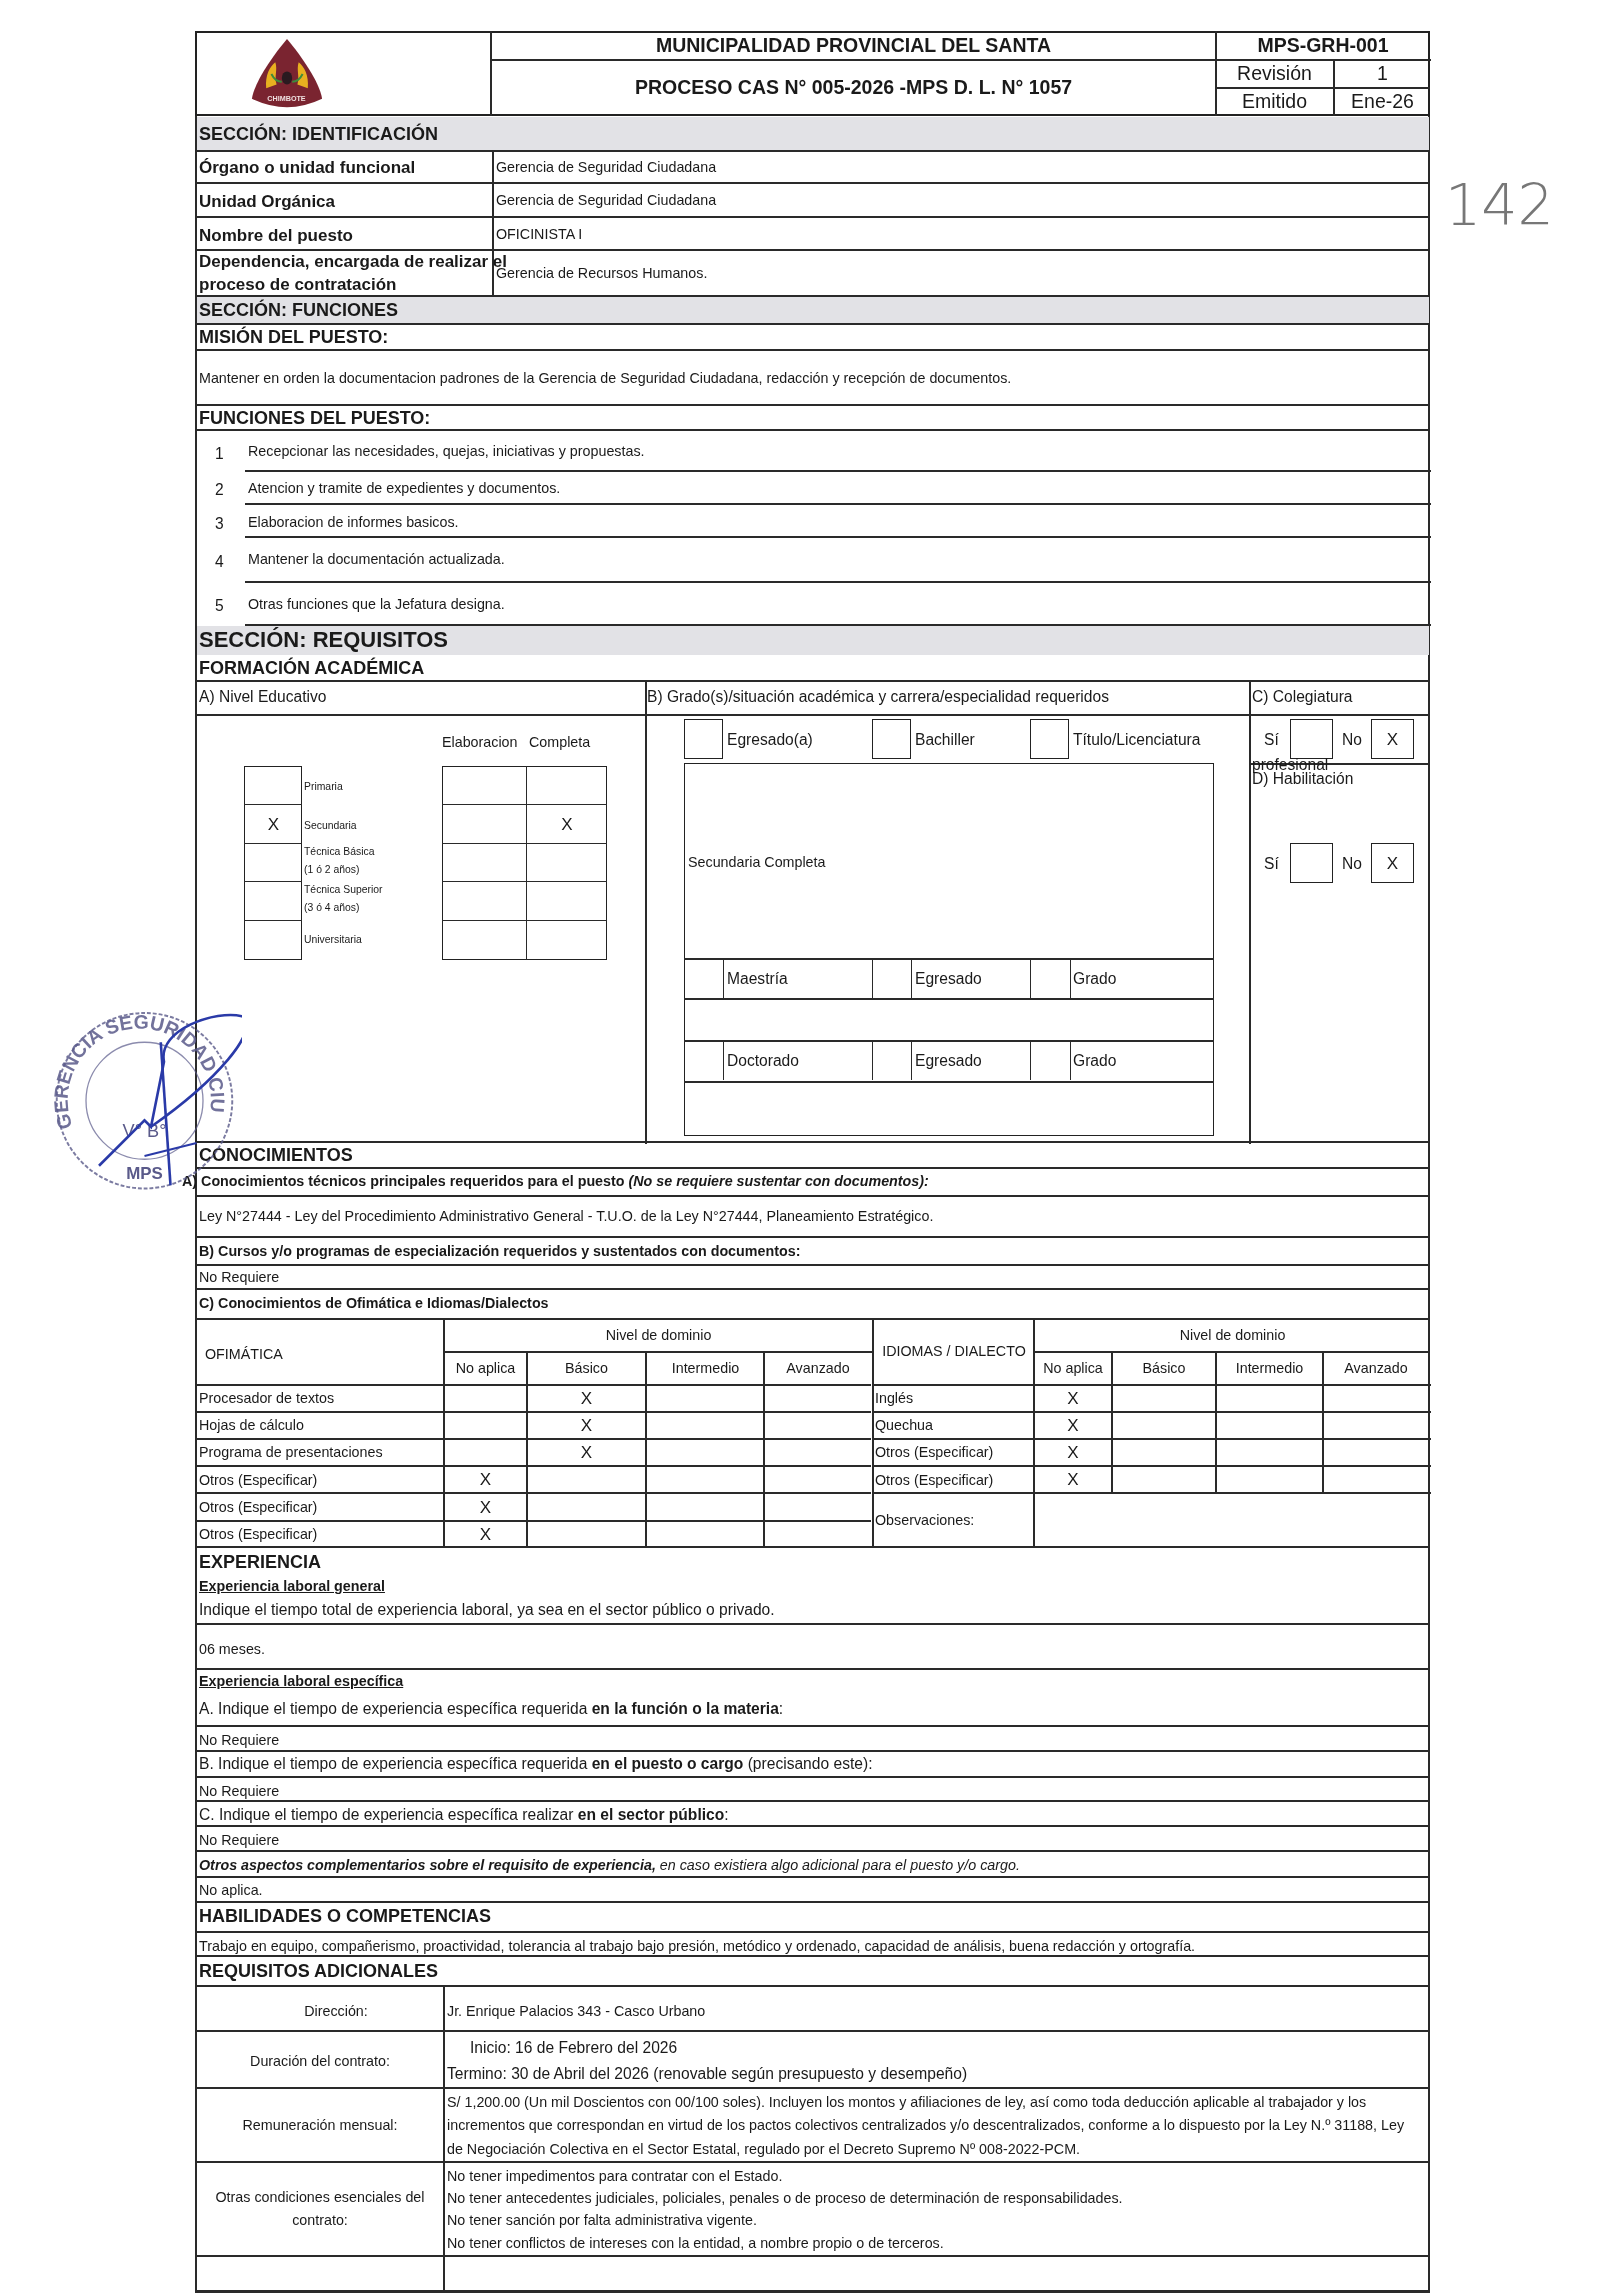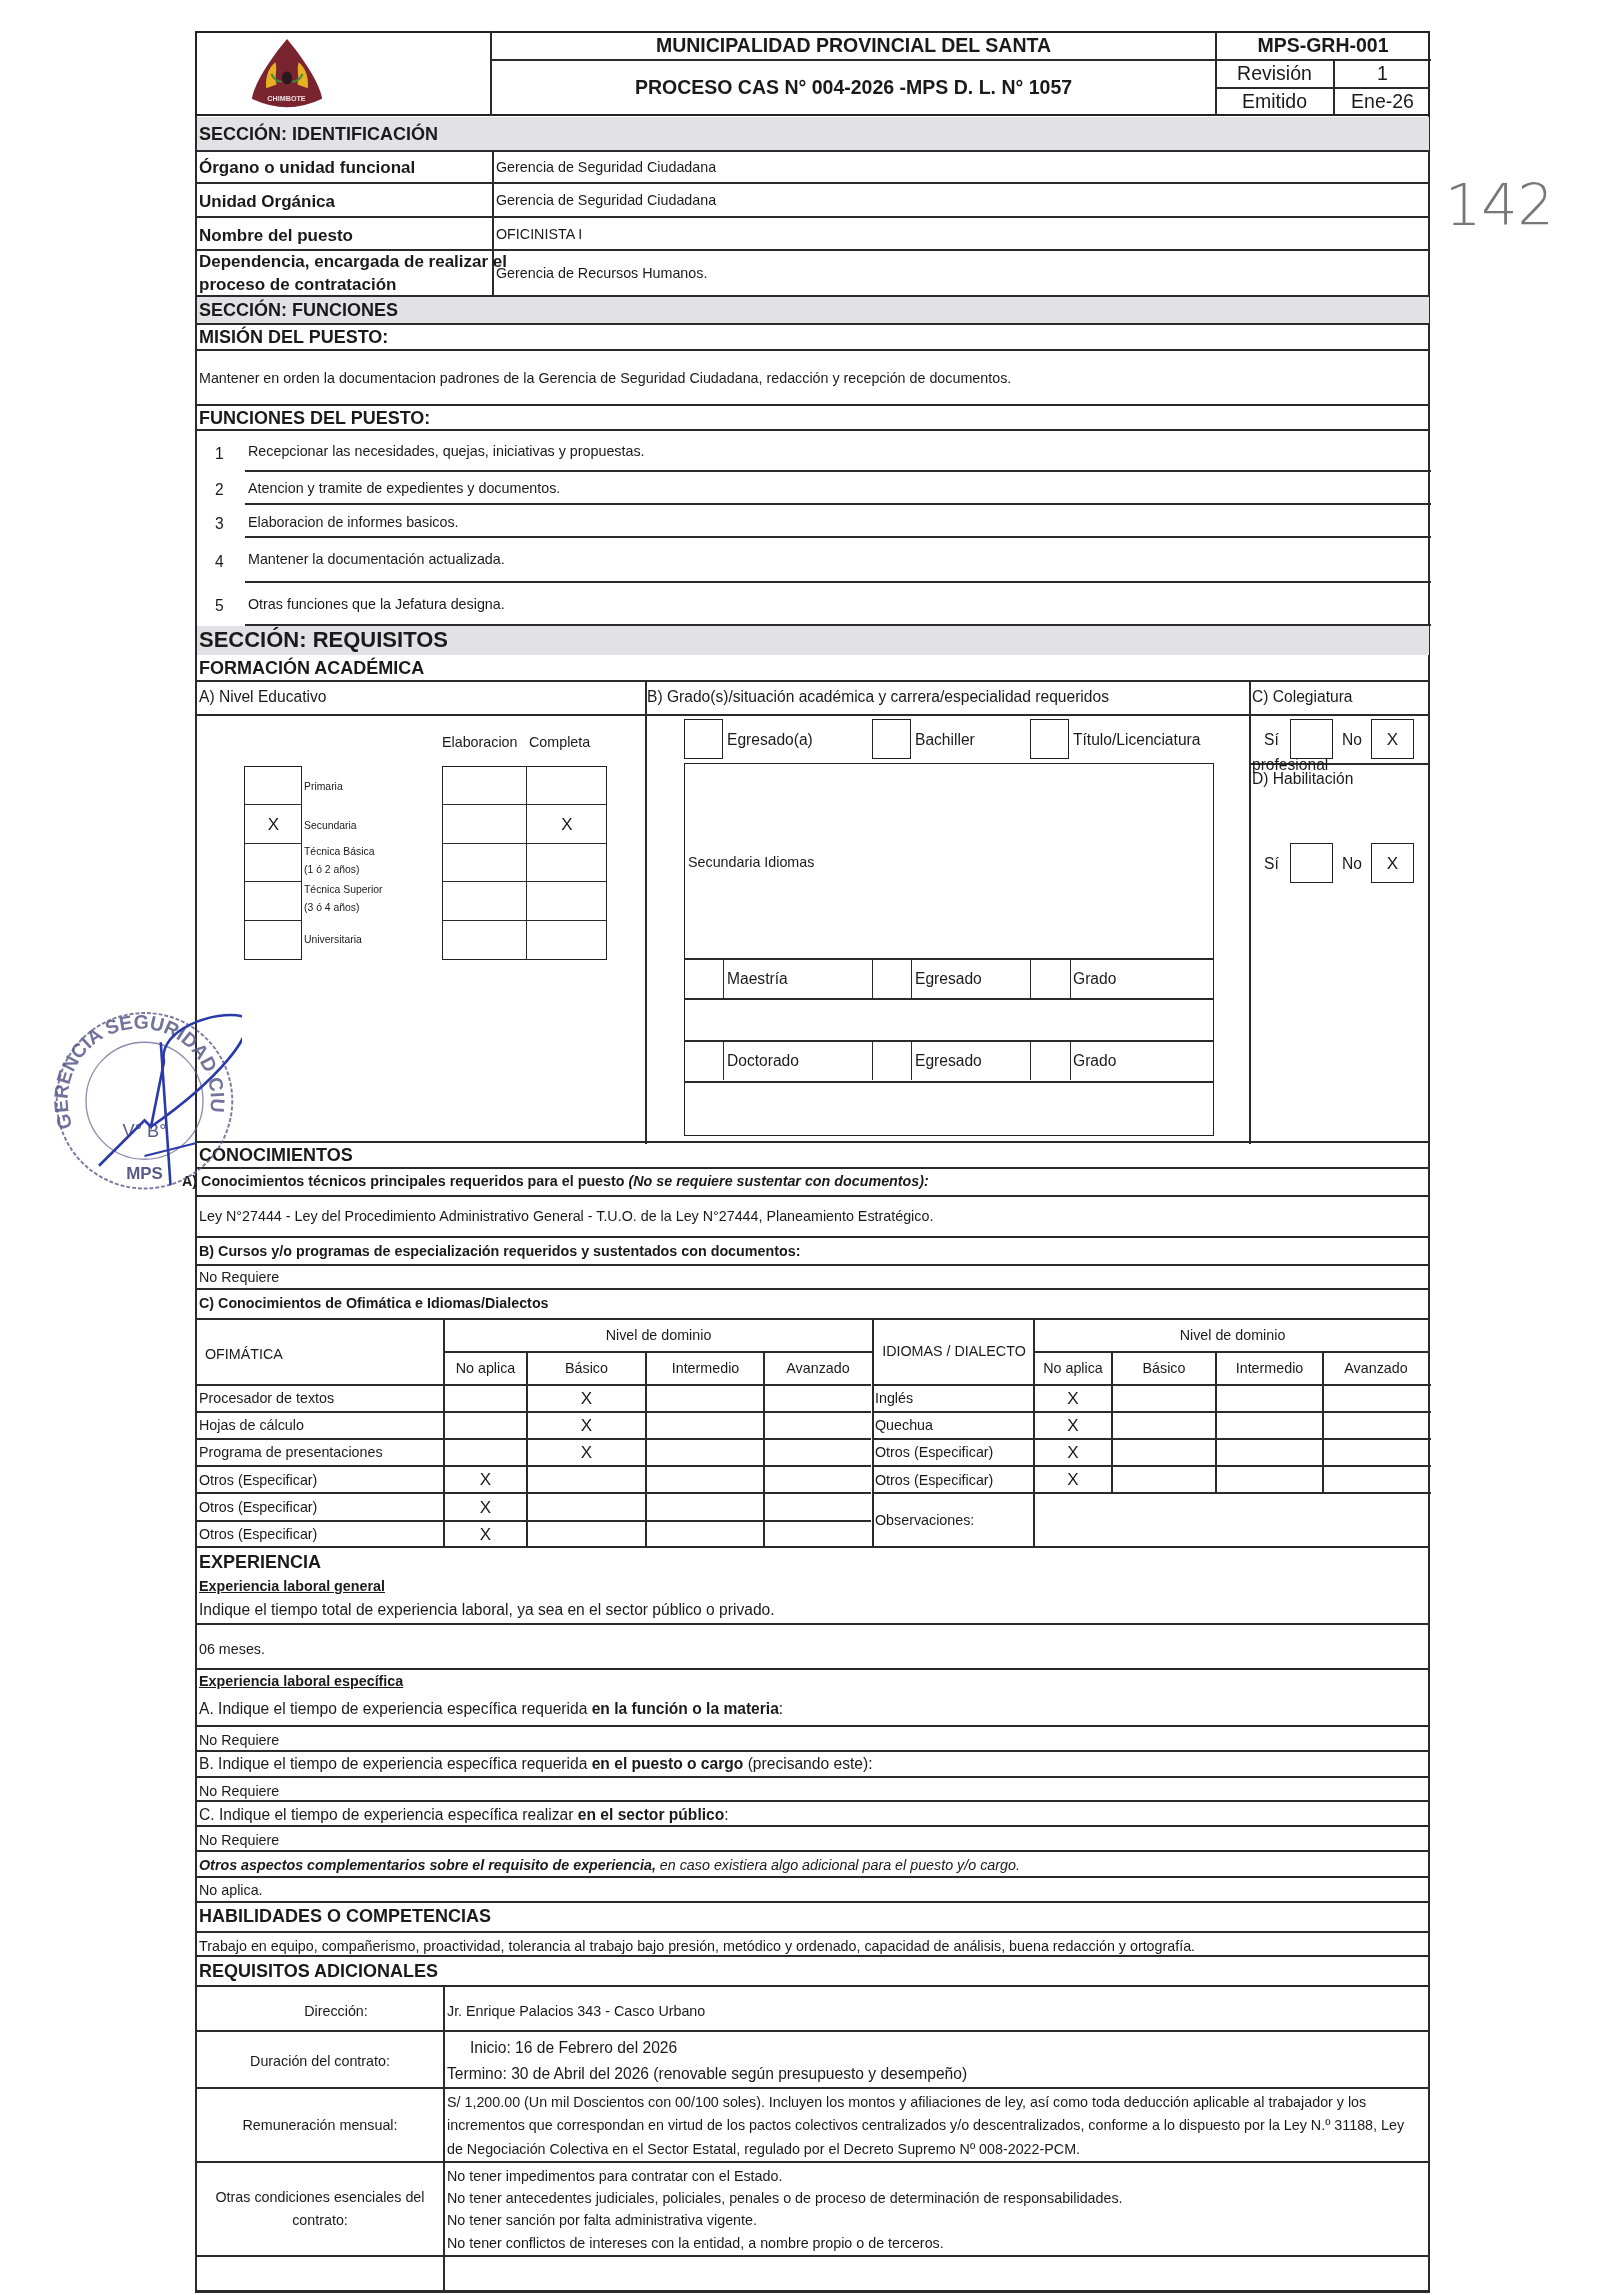--- a/index.html
+++ b/index.html
@@ -40,21 +40,21 @@
     <path d="M28 80 C 26 60, 34 46, 42 40 C 46 52, 40 62, 44 74 Z" fill="#e8b020"></path>
     <path d="M92 80 C 94 60, 86 46, 78 40 C 74 52, 80 62, 76 74 Z" fill="#e8b020"></path>
     <path d="M36 58 C 40 66, 46 70, 52 70" stroke="#3c8c3c" stroke-width="3" fill="none"></path>
     <path d="M84 58 C 80 66, 74 70, 68 70" stroke="#3c8c3c" stroke-width="3" fill="none"></path>
     <ellipse cx="60" cy="64" rx="8" ry="10" fill="#2a1a20"></ellipse>
   </svg>
 </div>
 <div class="t small b ctr" style="left:254px;top:95px;width:65px;font-size:7.2px;color:#f0e0e0;">CHIMBOTE</div>
 
 <div class="t cond b f30 ctr" style="left:492px;top:36px;width:723px;">MUNICIPALIDAD PROVINCIAL DEL SANTA</div>
-<div class="t cond b f30 ctr" style="left:492px;top:78px;width:723px;">PROCESO CAS N° 004-2026 -MPS D. L. N° 1057</div>
+<div class="t cond b f30 ctr" style="left:492px;top:78px;width:723px;">PROCESO CAS N° 005-2026 -MPS D. L. N° 1057</div>
 <div class="t cond b f30 ctr" style="left:1217px;top:36px;width:212px;">MPS-GRH-001</div>
 <div class="t cond f30 ctr" style="left:1217px;top:64px;width:115px;">Revisión</div>
 <div class="t cond f30 ctr" style="left:1335px;top:64px;width:95px;">1</div>
 <div class="t cond f30 ctr" style="left:1217px;top:92px;width:115px;">Emitido</div>
 <div class="t cond f30 ctr" style="left:1335px;top:92px;width:95px;">Ene-26</div>
 
 <div class="t" style="left:1445px;top:177px;font-size:57px;color:#777;font-family:'DejaVu Sans',sans-serif;font-weight:200;">142</div>
 
 <div class="vl" style="left:195px;top:116px;height:2176px;"></div>
 <div class="vl" style="left:1428px;top:116px;height:2176px;"></div>
@@ -159,21 +159,21 @@
 <div class="x cond" style="left:528px;top:931px;width:78px;"></div>
 
 <div class="bx" style="left:684px;top:719px;width:39px;height:40px;"></div>
 <div class="t cond f24" style="left:727px;top:732px;">Egresado(a)</div>
 <div class="bx" style="left:872px;top:719px;width:39px;height:40px;"></div>
 <div class="t cond f24" style="left:915px;top:732px;">Bachiller</div>
 <div class="bx" style="left:1030px;top:719px;width:39px;height:40px;"></div>
 <div class="t cond f24" style="left:1073px;top:732px;">Título/Licenciatura</div>
 
 <div class="bx" style="left:684px;top:763px;width:530px;height:373px;"></div>
-<div class="t cond f22" style="left:688px;top:855px;">Secundaria Idiomas</div>
+<div class="t cond f22" style="left:688px;top:855px;">Secundaria Completa</div>
 
 <div class="hl" style="left:684px;top:958px;width:530px;"></div>
 <div class="hl" style="left:684px;top:998px;width:530px;"></div>
 <div class="hl" style="left:684px;top:1040px;width:530px;"></div>
 <div class="hl" style="left:684px;top:1081px;width:530px;"></div>
 <div class="vl" style="left:723px;top:958px;height:40px;width:1.3px;"></div>
 <div class="vl" style="left:872px;top:958px;height:40px;width:1.3px;"></div>
 <div class="vl" style="left:911px;top:958px;height:40px;width:1.3px;"></div>
 <div class="vl" style="left:1030px;top:958px;height:40px;width:1.3px;"></div>
 <div class="vl" style="left:1070px;top:958px;height:40px;width:1.3px;"></div>

